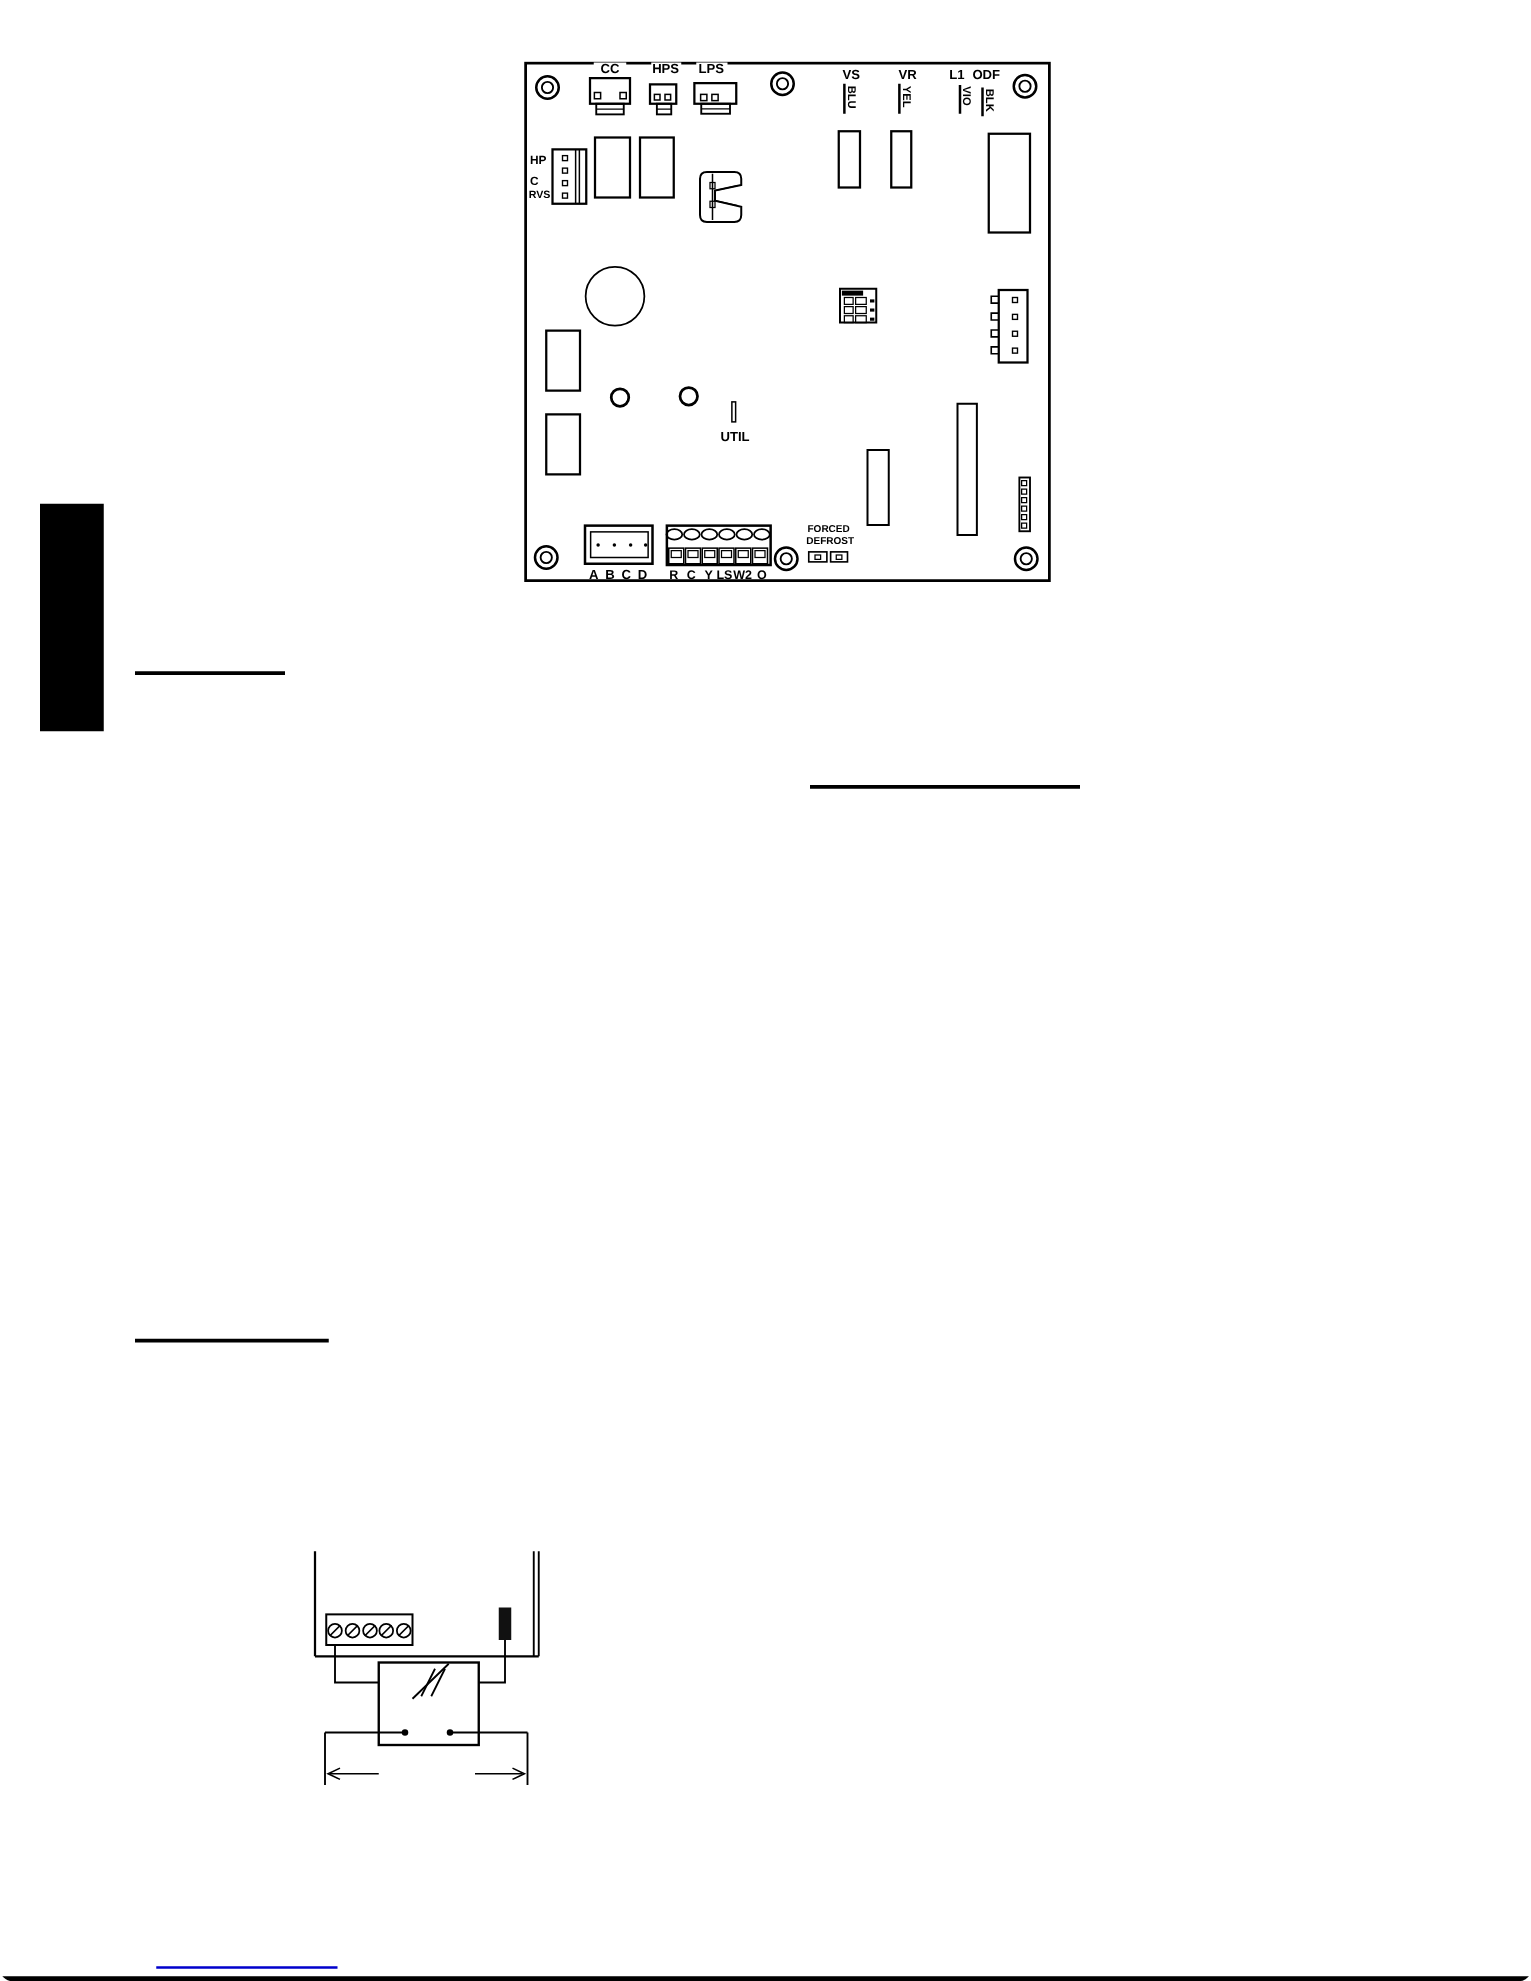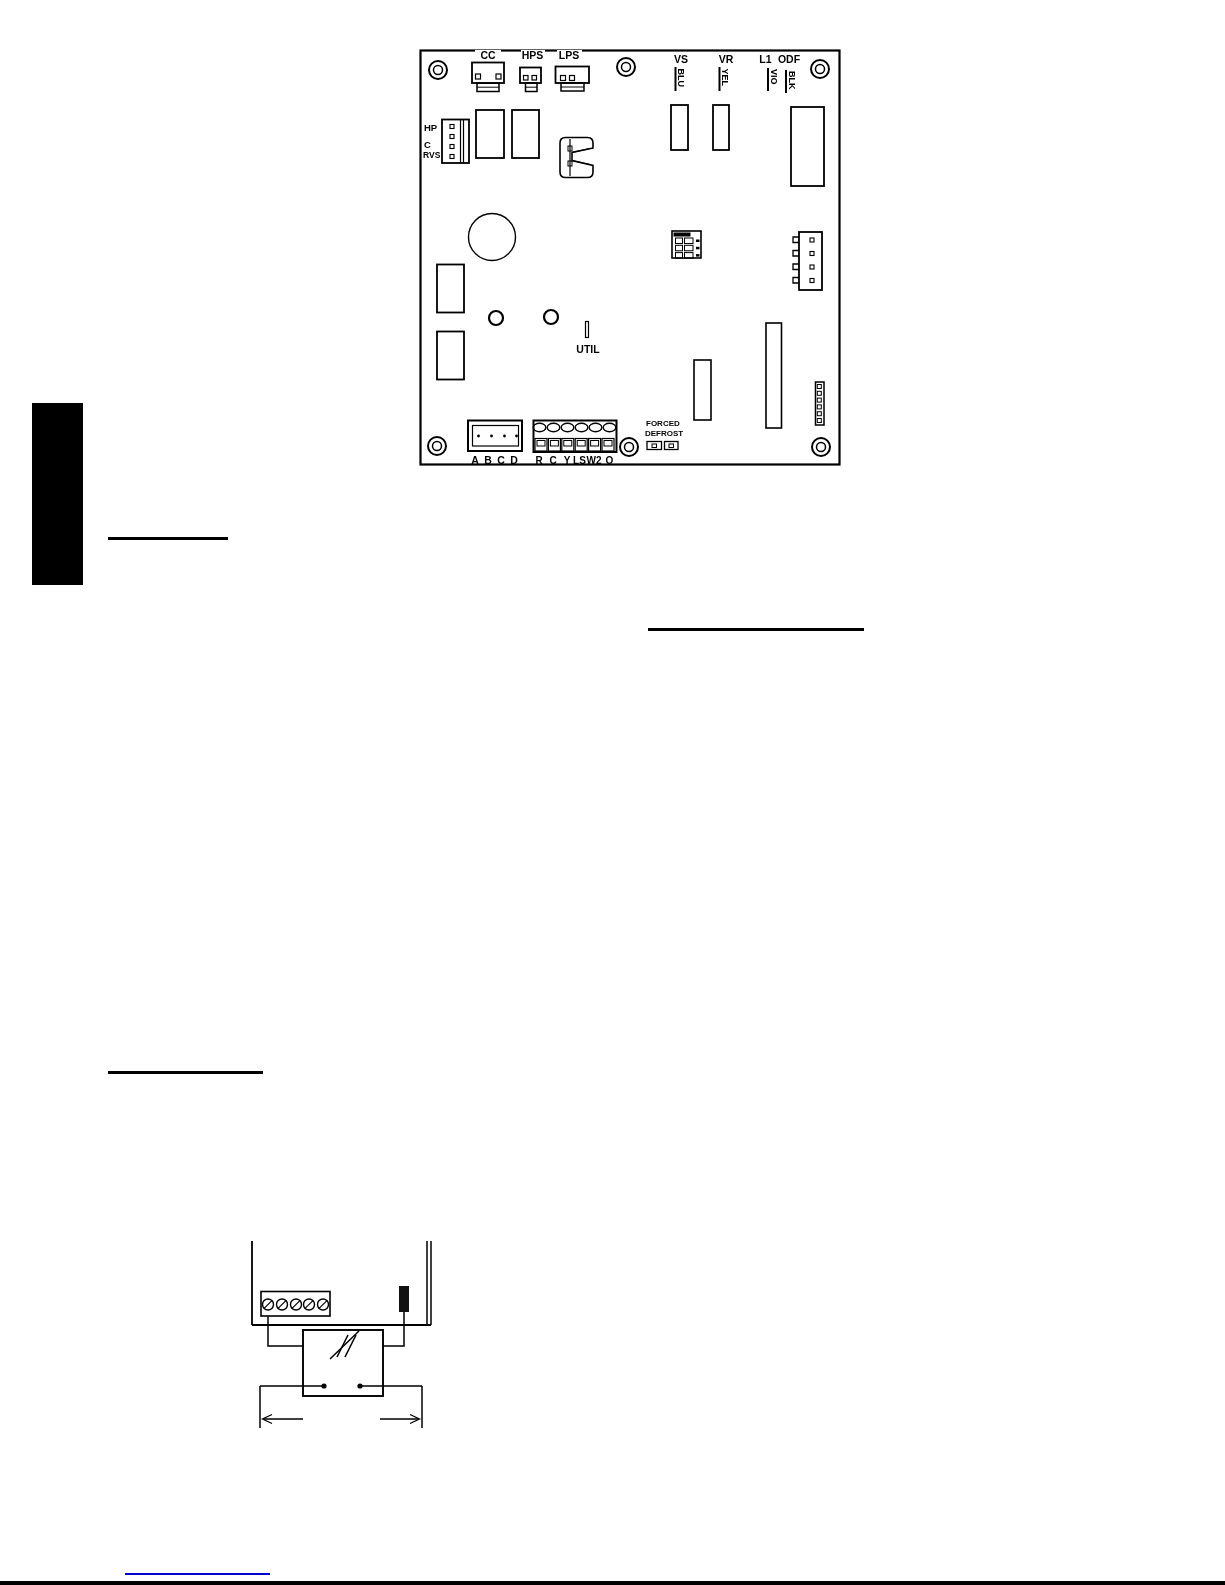--- a/index.html
+++ b/index.html
@@ -1,17 +1,17 @@
 <!DOCTYPE html>
 <html><head>
 <meta charset="utf-8">
 <style>
   html,body{margin:0;padding:0;background:#ffffff;}
   .page{position:relative;width:1225px;height:1585px;background:#fff;overflow:hidden;
-        font-family:"Liberation Sans",sans-serif;}
+        font-family:"Liberation Sans",sans-serif;border-radius:10px;}
   .abs{position:absolute;}
   .rule{position:absolute;background:#000;}
   .link-rule{position:absolute;background:#0000cc;display:block;}
   .tab{position:absolute;background:#000;}
   svg text{font-family:"Liberation Sans",sans-serif;font-weight:700;fill:#000;}
   svg .s{stroke:#000;fill:none;}
 </style>
 </head>
 <body>
 

